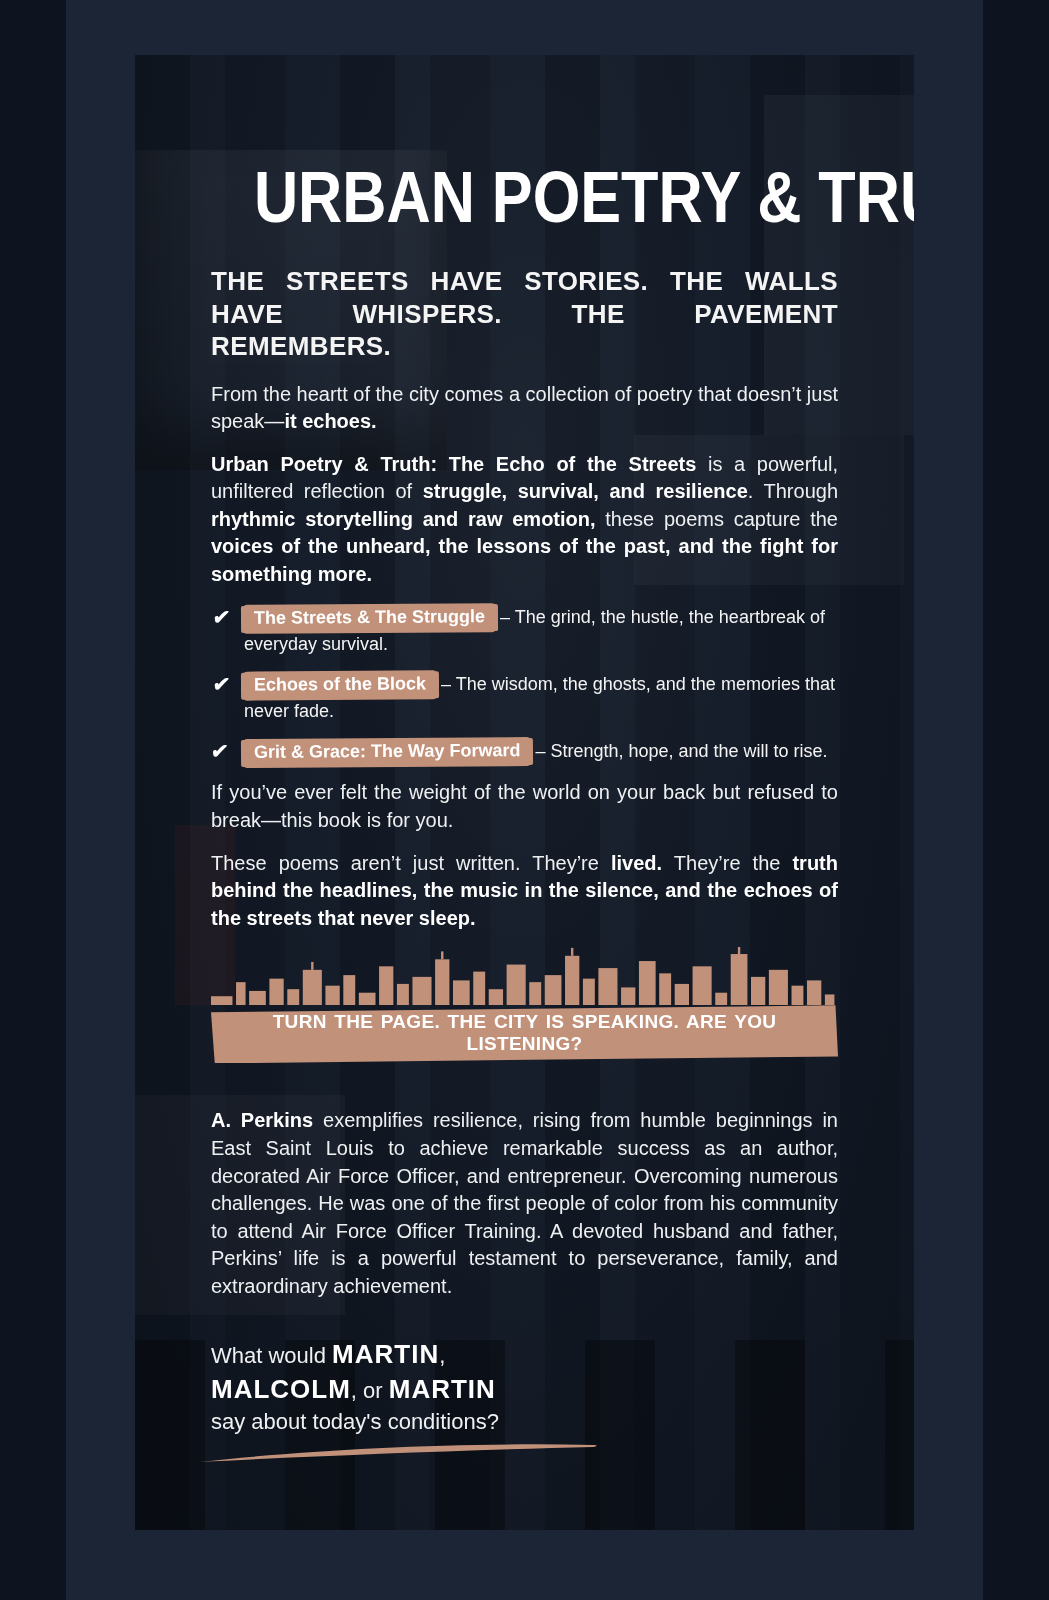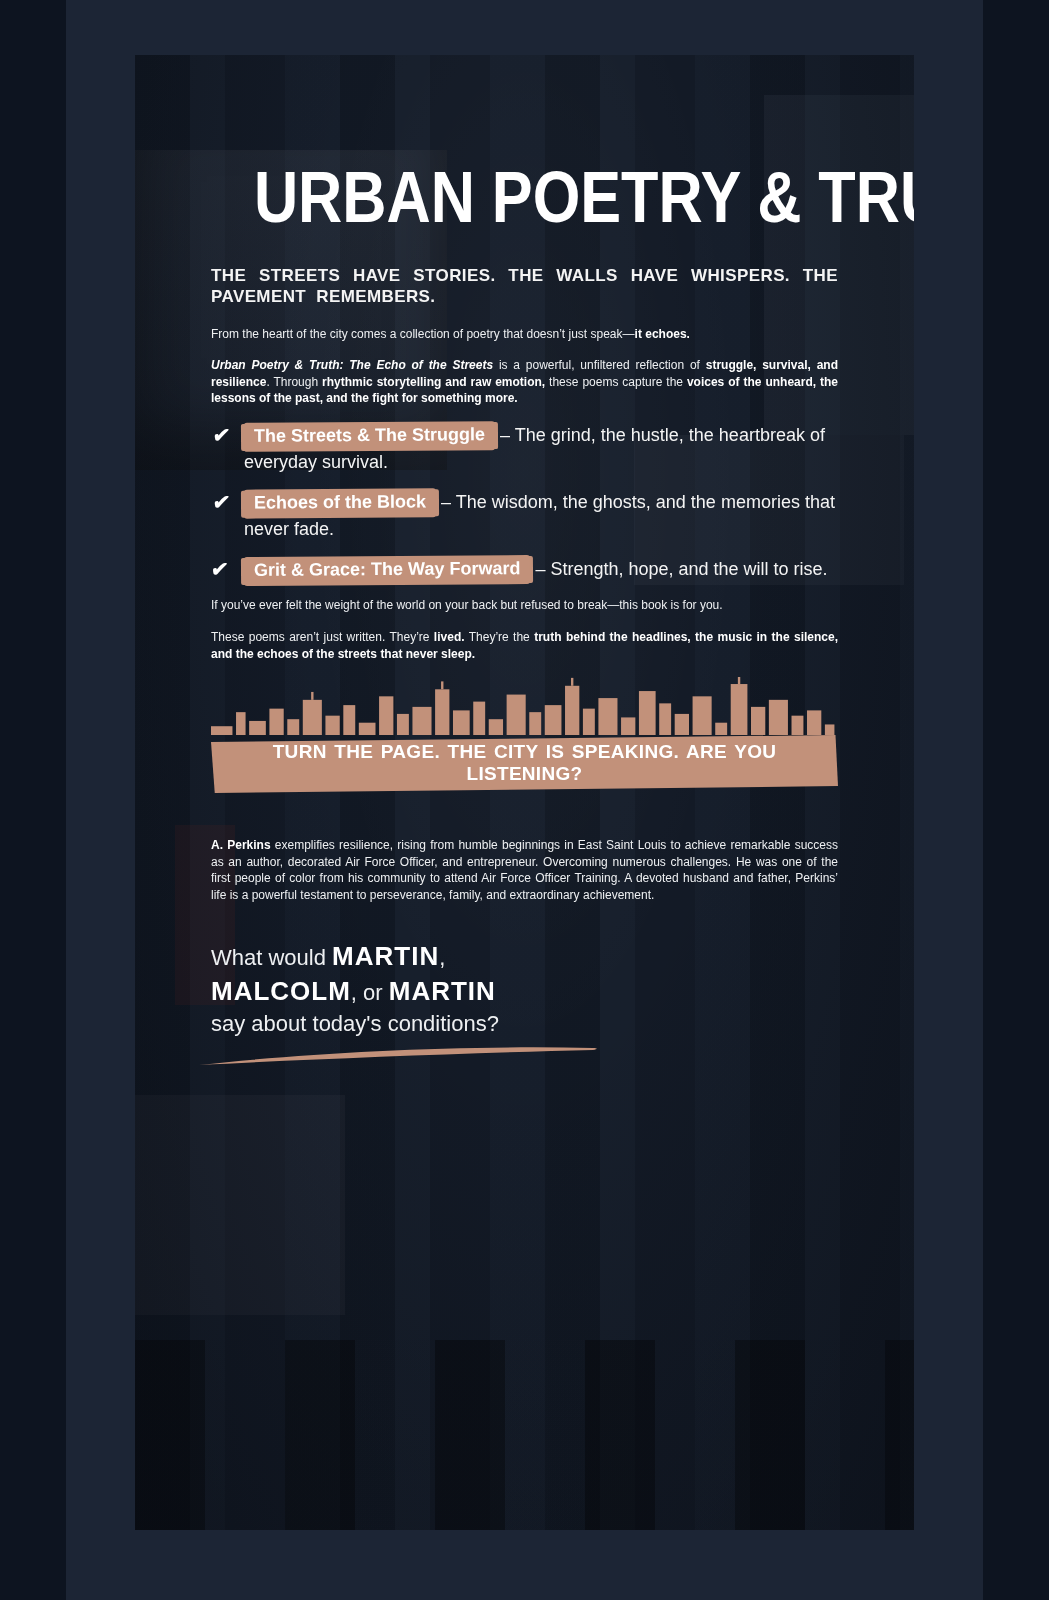--- a/index.html
+++ b/index.html
@@ -48,29 +48,29 @@
   .title span{
     display:inline-block;font-size:68px;font-weight:700;color:#fff;
     transform:scale(0.90,1.06);transform-origin:center;white-space:nowrap;
     letter-spacing:0px;
   }
   .subtitle{
     margin-top:12px;text-align:center;font-size:33px;font-weight:700;
     color:var(--subtitle);letter-spacing:1.5px;
   }
   .headline{
-    margin-top:34px;margin-bottom:18px;font-size:17px;font-weight:700;
+    margin-top:34px;margin-bottom:18px;font-size:26px;font-weight:700;
     line-height:1.25;text-align:justify;letter-spacing:0.4px;word-spacing:5px;
   }
   p.body{
-    font-size:12px;line-height:1.38;text-align:justify;margin-bottom:15px;
+    font-size:20px;line-height:1.38;text-align:justify;margin-bottom:15px;
     color:#eef0f2;
   }
   .b{font-weight:700;color:#fff;}
-  .i{font-style:italic;}
+  .i{}
   .sections-heading{font-size:19px;font-weight:700;margin:22px 0 12px;}
   .item{display:flex;gap:11px;margin-bottom:13px;font-size:18px;line-height:1.42;}
   .check{flex:0 0 22px;font-size:20px;font-weight:700;color:#fff;line-height:1.3;transform:skewX(-8deg);}
   .item-text{flex:1;}
   .hl{
     display:inline-block;background:var(--accent);color:#fff;font-weight:700;
     padding:1px 10px 2px;border-radius:3px;transform:rotate(-0.4deg);
     box-shadow:-4px 0 0 -1px var(--accent), 4px 0 0 -1px var(--accent);
   }
   .skyline-wrap{margin-top:14px;line-height:0;}

